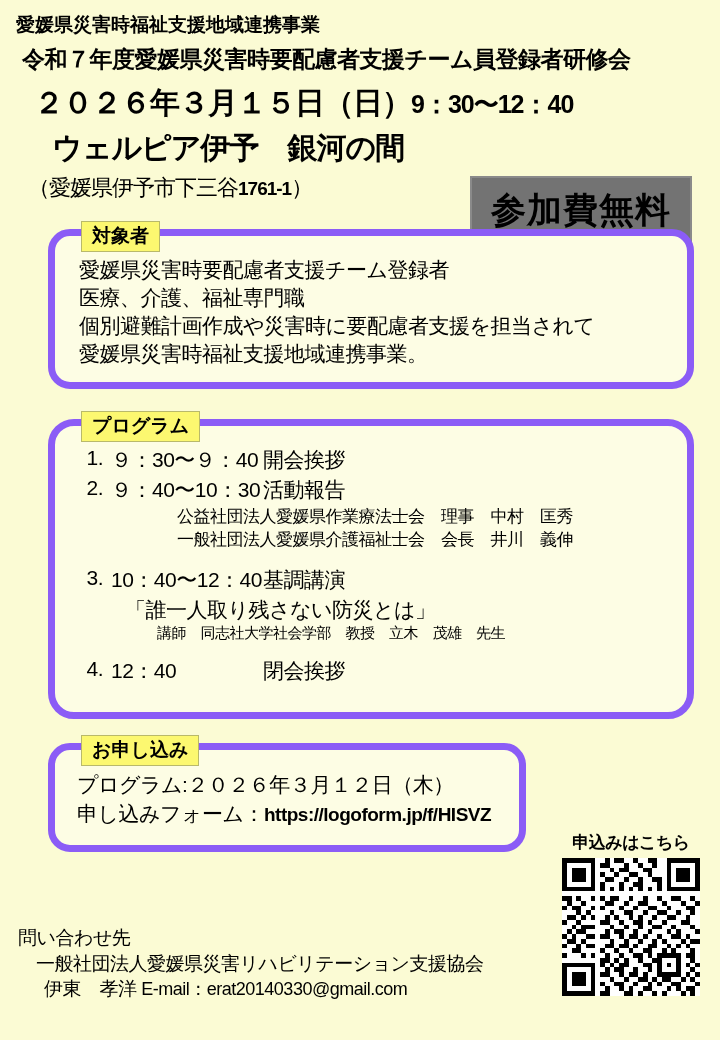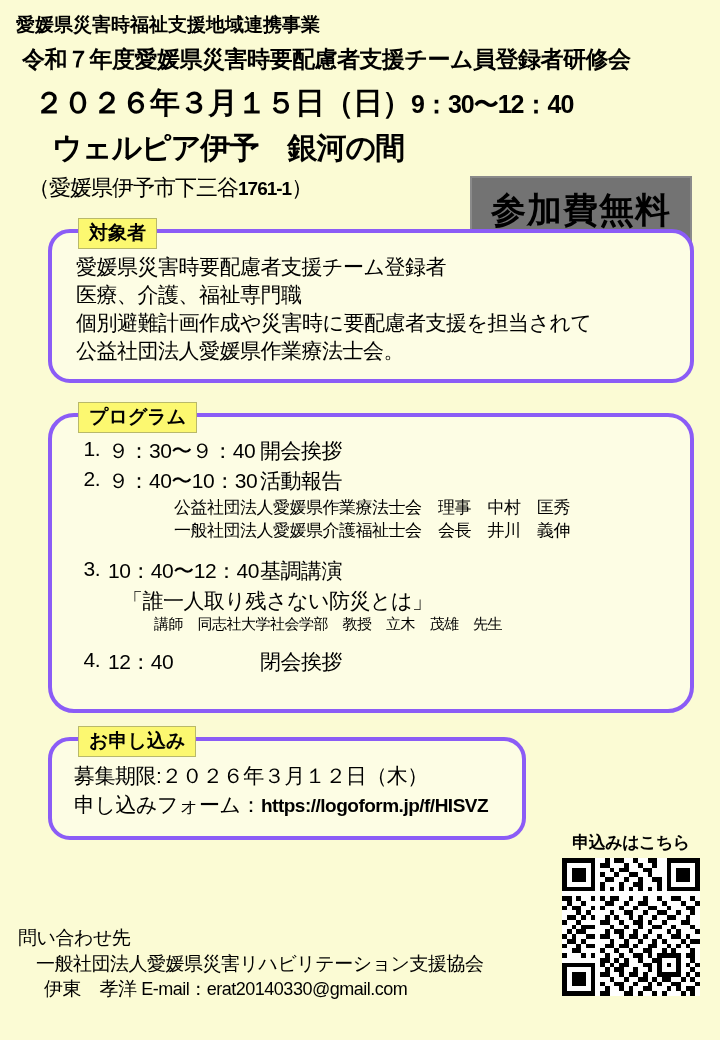--- a/index.html
+++ b/index.html
@@ -70,21 +70,21 @@
     align-items: center;
     justify-content: center;
     font-size: 35px;
     font-weight: bold;
     letter-spacing: 1px;
   }
 
   
   .sec {
     position: relative;
-    border: 4px solid #8b5cf6;
+    border: 7px solid #8b5cf6;
     border-radius: 22px;
     background: #fdfde4;
     box-sizing: border-box;
   }
   .sec-label {
     position: absolute;
     top: -15px;
     left: 26px;
     background: #fcf870;
     border: 1px solid #b9b96a;
@@ -216,21 +216,21 @@
     <span>（愛媛県伊予市下三谷</span><span class="num">1761-1</span><span>）</span>
   </div>
 
   <div class="free-badge">参加費無料</div>
 
   <div class="sec" id="target-sec">
     <div class="sec-label">対象者</div>
     <div class="target-text">愛媛県災害時要配慮者支援チーム登録者</div>
     <div class="target-text">医療、介護、福祉専門職</div>
     <div class="target-text">個別避難計画作成や災害時に要配慮者支援を担当されて</div>
-    <div class="target-text">公益社団法人愛媛県作業療法士会。</div>
+    <div class="target-text">愛媛県災害時福祉支援地域連携事業。</div>
   </div>
 
   <div class="sec" id="program-sec">
     <div class="sec-label">プログラム</div>
 
     <div class="prog-item">
       <div class="prog-no">1.</div>
       <div class="prog-main">
         <span class="prog-time">９：30〜９：40</span><span>開会挨拶</span>
       </div>
@@ -261,21 +261,21 @@
     <div class="prog-item">
       <div class="prog-no">4.</div>
       <div class="prog-main">
         <span class="prog-time">12：40</span><span>閉会挨拶</span>
       </div>
     </div>
   </div>
 
   <div class="sec" id="apply-sec">
     <div class="sec-label">お申し込み</div>
-    <div class="apply-line">募集期限:２０２６年３月１２日（木）</div>
+    <div class="apply-line">プログラム:２０２６年３月１２日（木）</div>
     <div class="apply-line">
       <span>申し込みフォーム：</span><span class="apply-url">https://logoform.jp/f/HISVZ</span>
     </div>
   </div>
 
   <div class="qr-wrap">
     <div class="qr-caption">申込みはこちら</div>
     <svg class="qr-code" viewBox="0 0 29 29" shape-rendering="crispEdges">
       <rect width="29" height="29" fill="#ffffff"></rect>
       <g fill="#000000">

